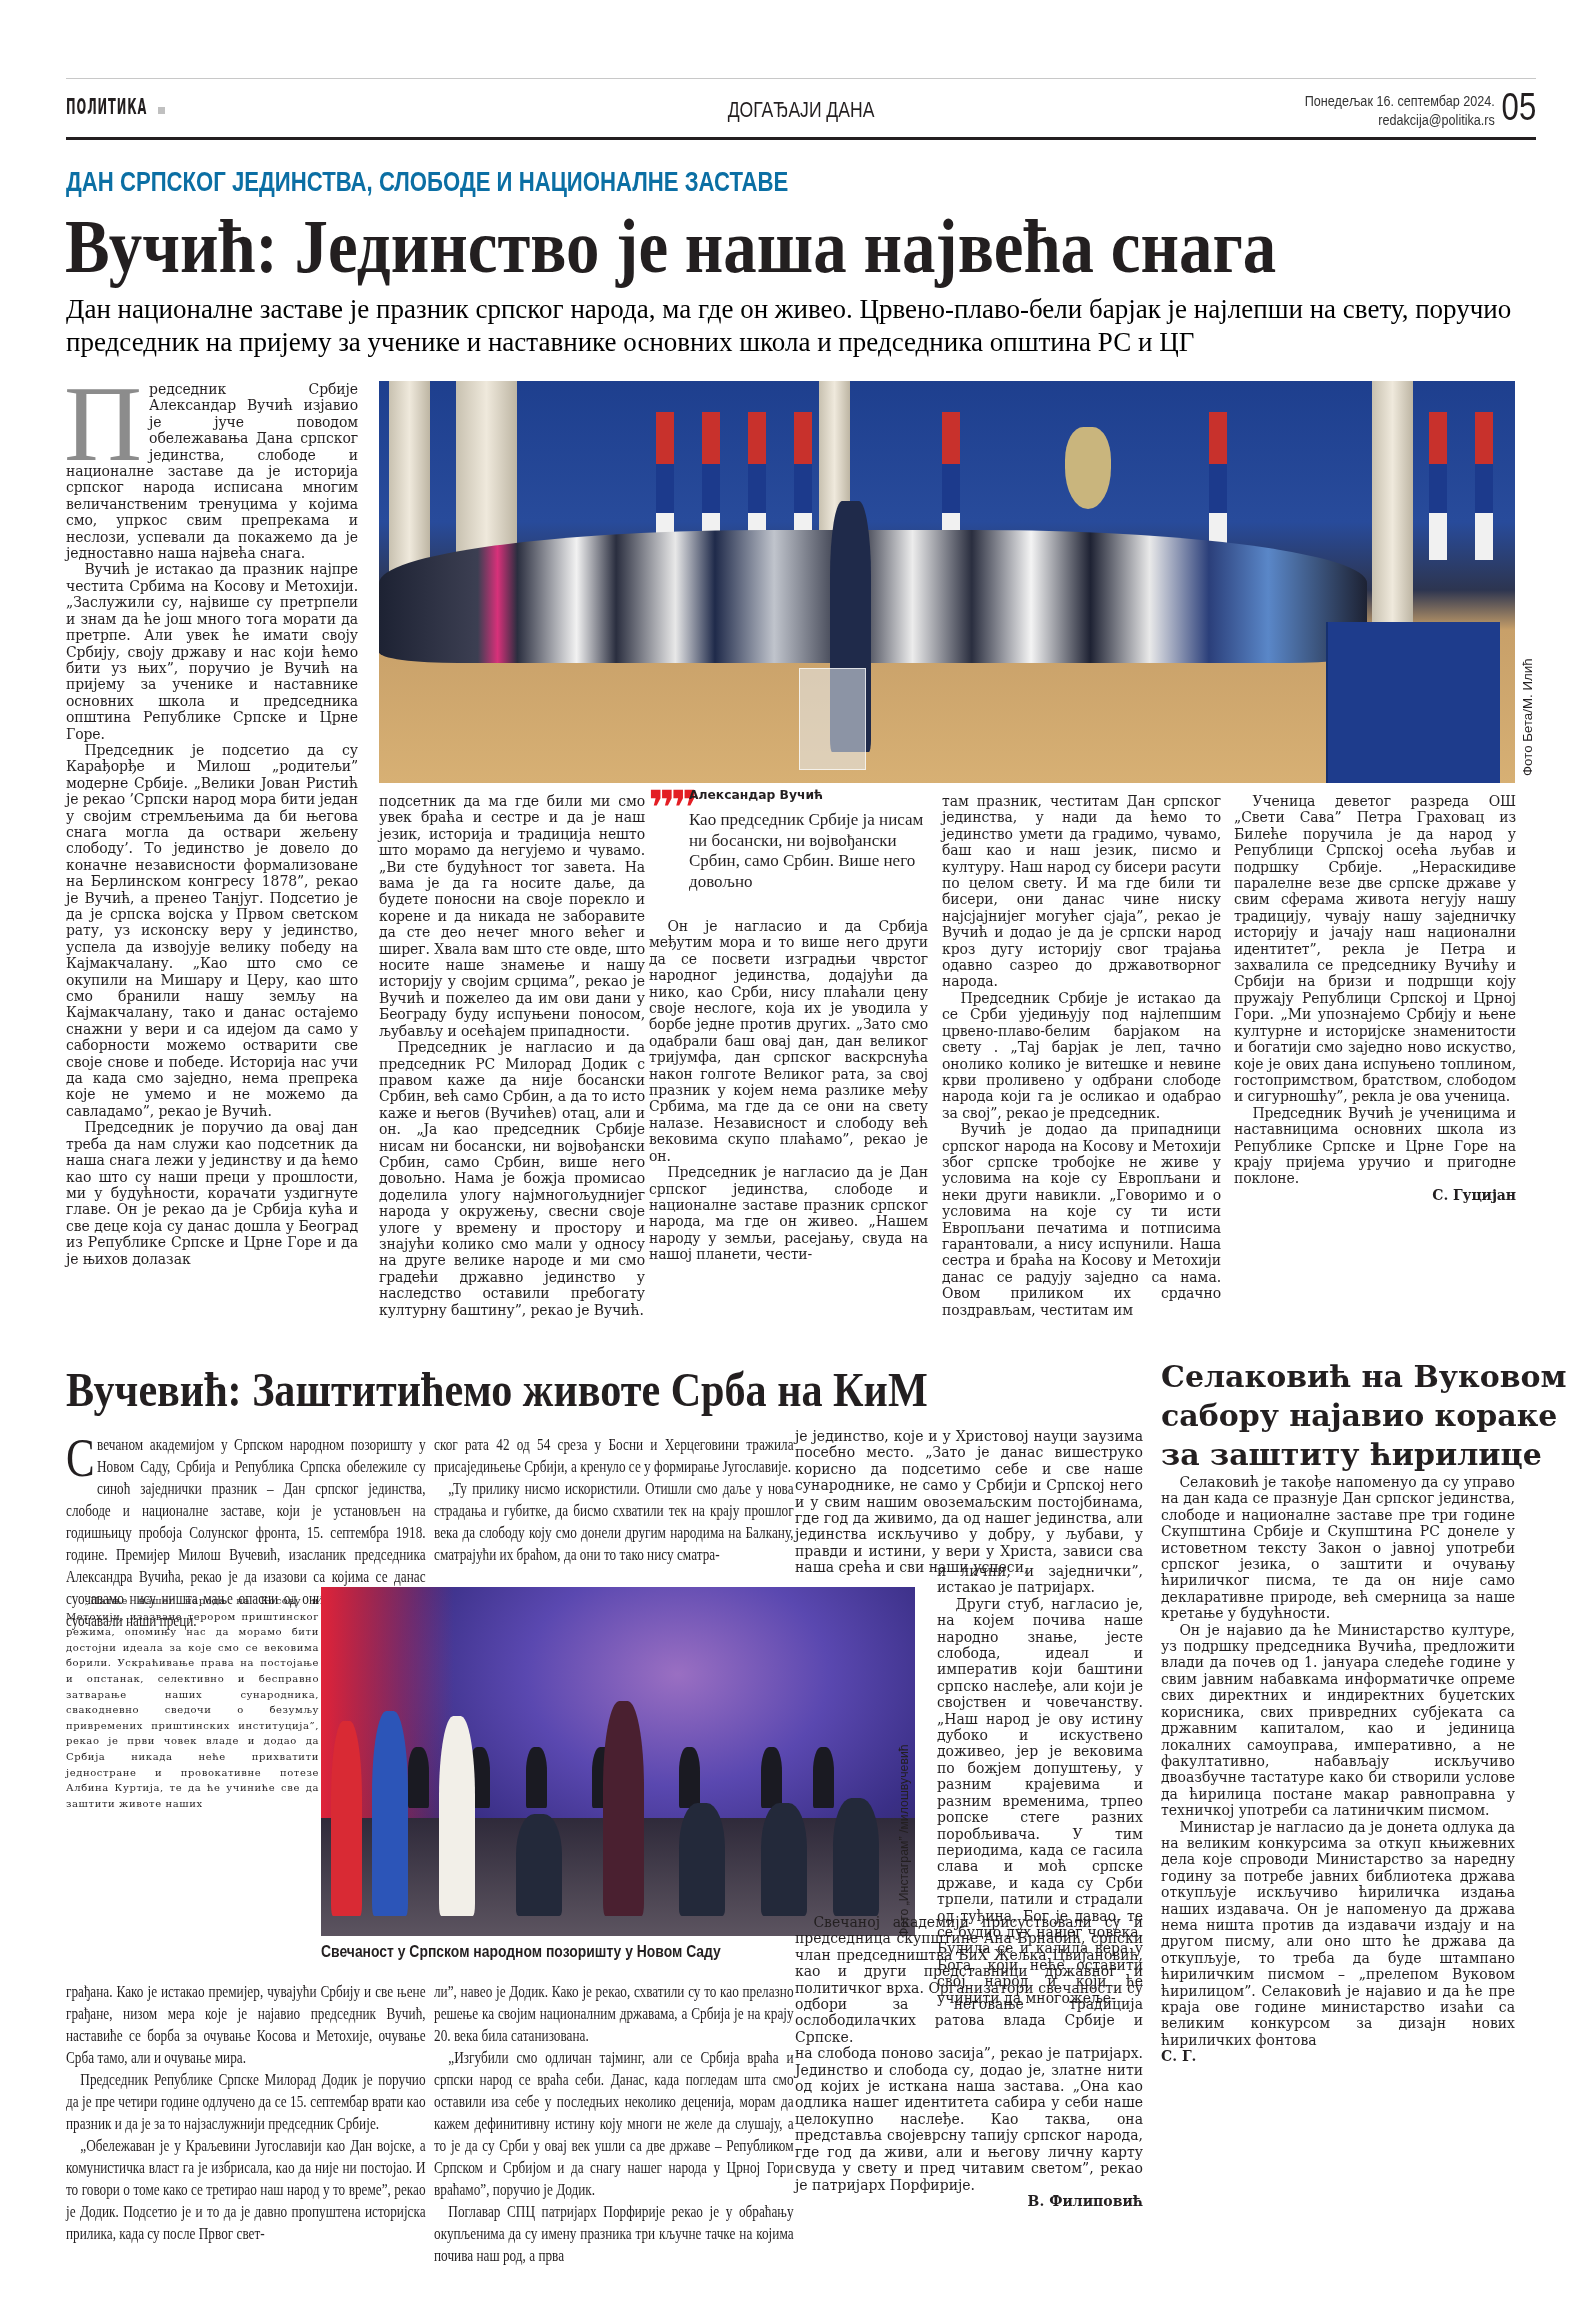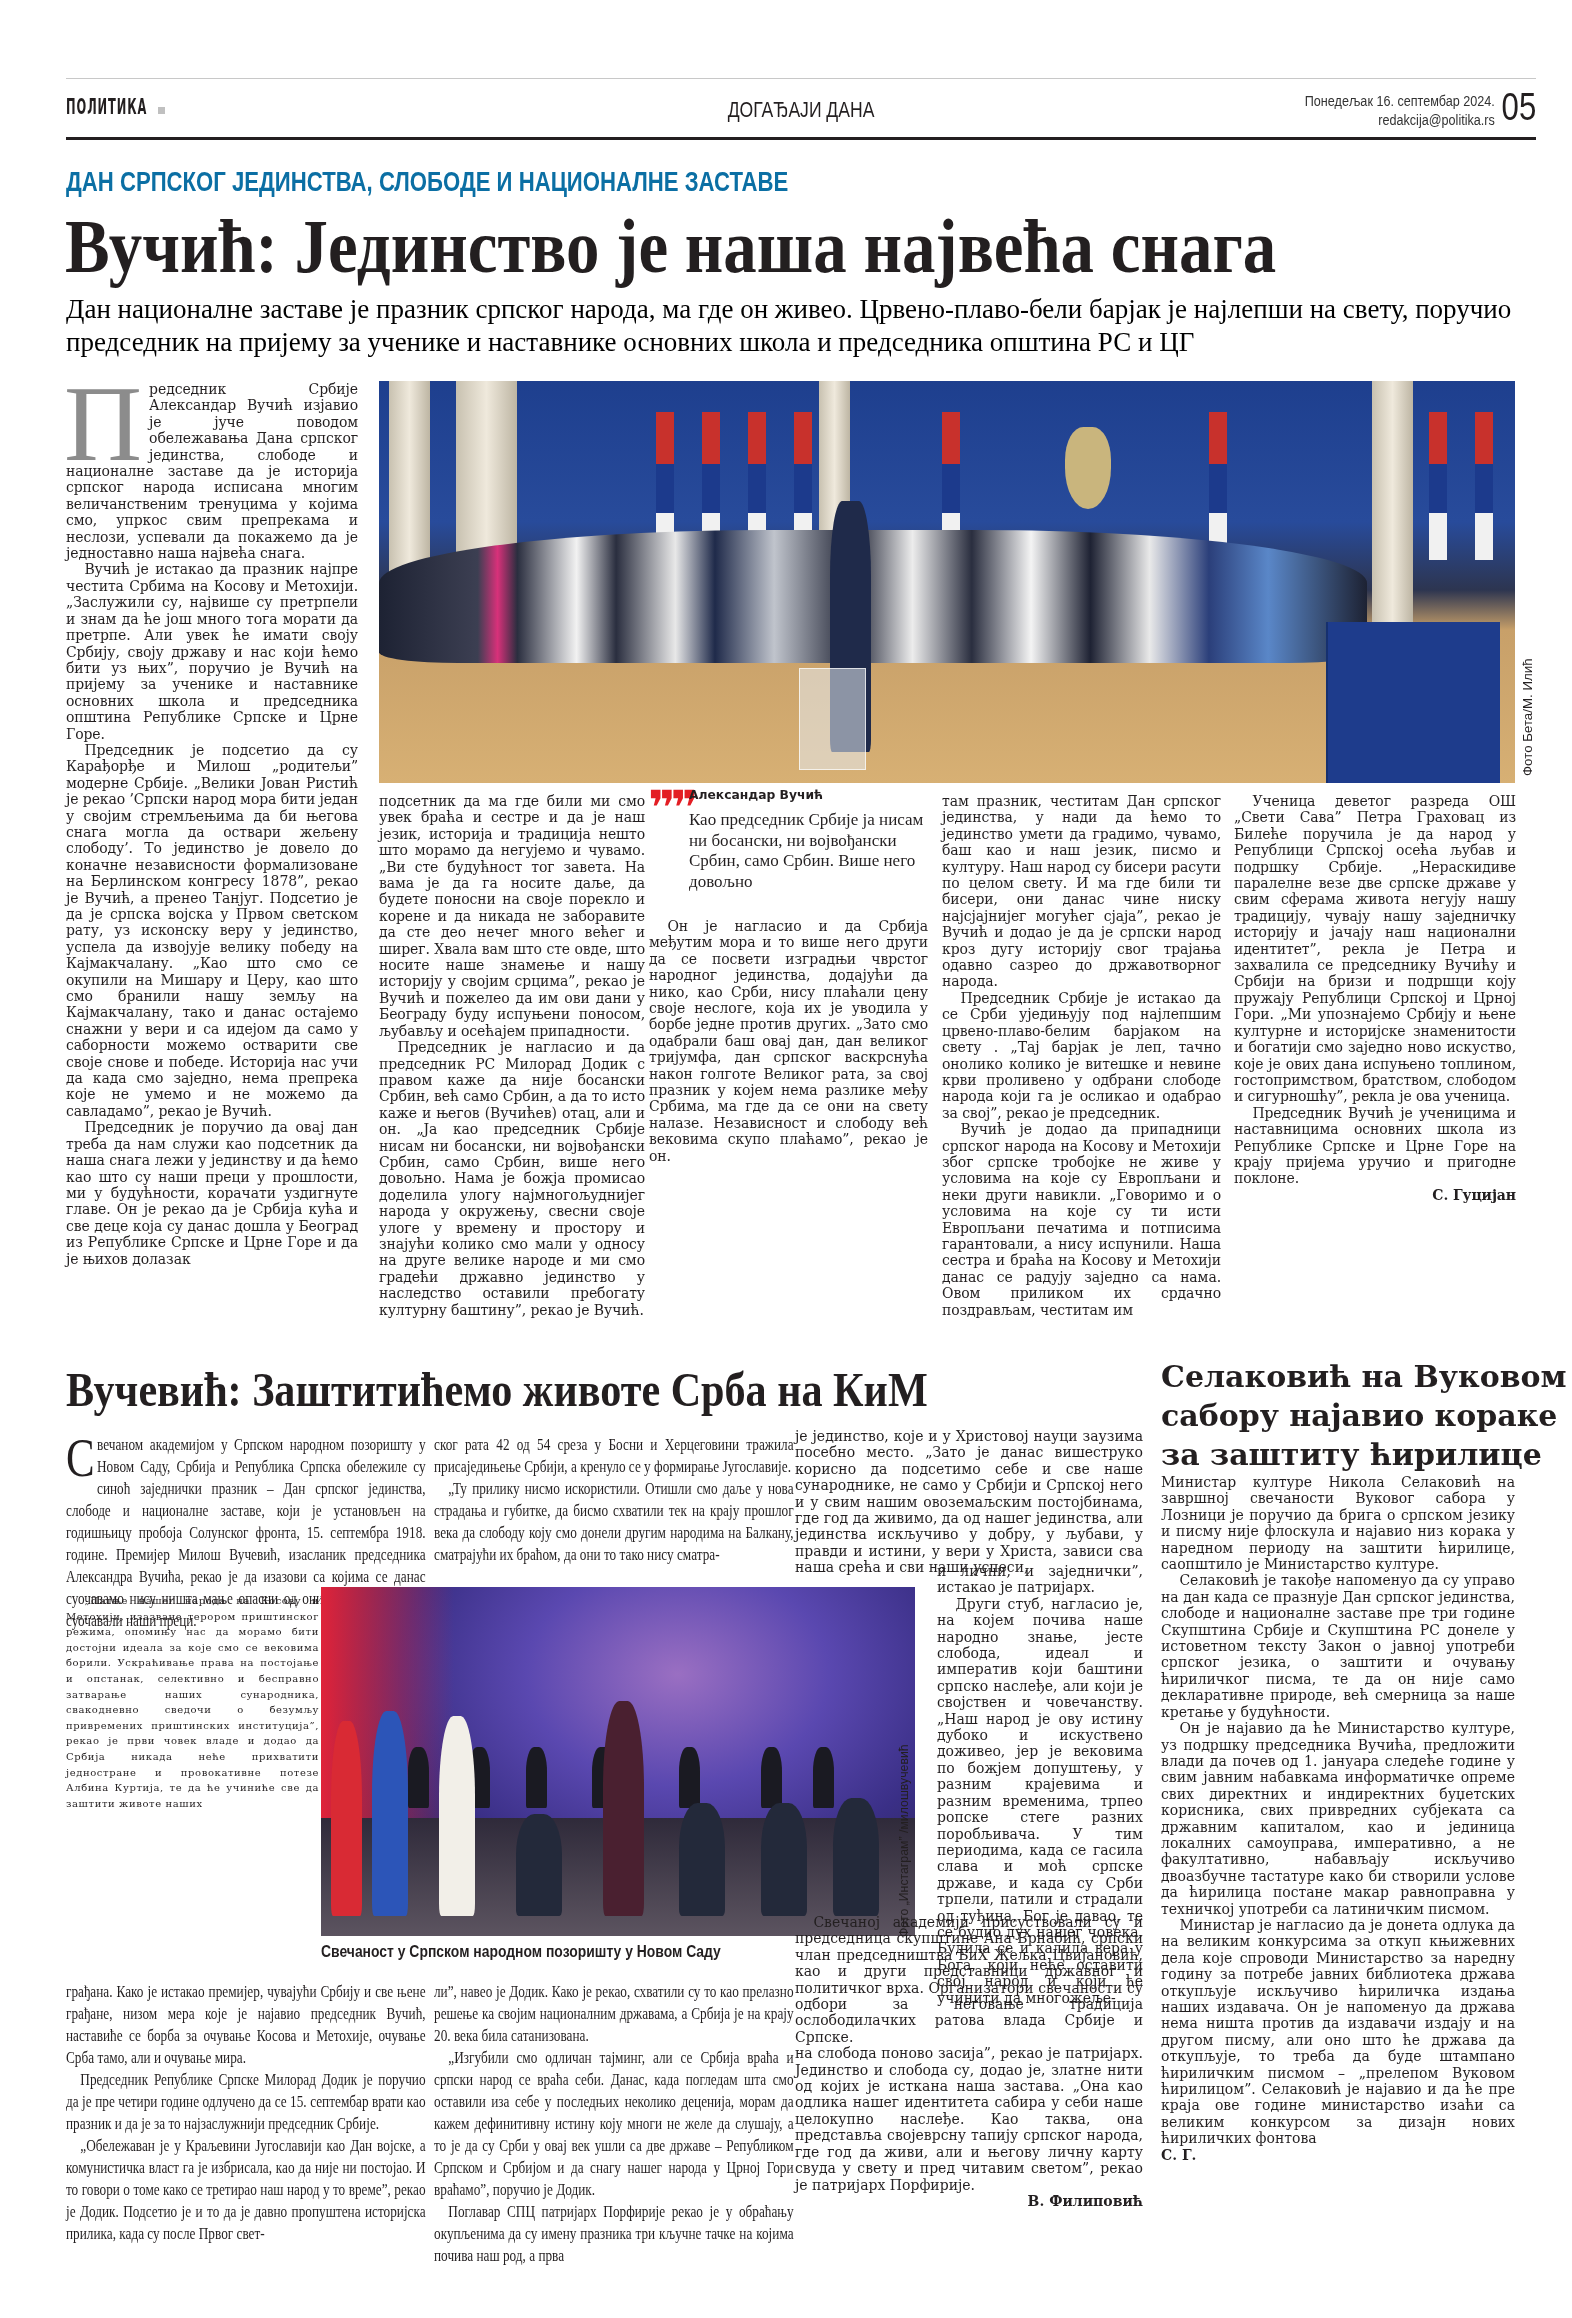--- a/index.html
+++ b/index.html
@@ -118,20 +118,21 @@
   <p class="noindent">подсетник да ма где били ми смо увек браћа и сестре и да је наш језик, историја и традиција нешто што морамо да негујемо и чувамо. „Ви сте будућност тог завета. На вама је да га носите даље, да будете поносни на своје порекло и корене и да никада не заборавите да сте део нечег много већег и ширег. Хвала вам што сте овде, што носите наше знамење и нашу историју у својим срцима”, рекао је Вучић и пожелео да им ови дани у Београду буду испуњени поносом, љубављу и осећајем припадности.</p>
   <p>Председник је нагласио и да председник РС Милорад Додик с правом каже да није босански Србин, већ само Србин, а да то исто каже и његов (Вучићев) отац, али и он. „Ја као председник Србије нисам ни босански, ни војвођански Србин, само Србин, више него довољно. Нама је божја промисао доделила улогу најмногољуднијег народа у окружењу, свесни своје улоге у времену и простору и знајући колико смо мали у односу на друге велике народе и ми смо градећи државно јединство у наследство оставили пребогату културну баштину”, рекао је Вучић.</p>
 </div>
 
 <div class="pq-mark">❞❞</div>
 <div class="pq-author">Александар Вучић</div>
 <div class="pq-text">Као председник Србије ја нисам ни босански, ни војвођански Србин, само Србин. Више него довољно</div>
 
 <div class="col" style="left:649px; top:918px; width:279px;">
   <p>Он је нагласио и да Србија међутим мора и то више него други да се посвети изградњи чврстог народног јединства, додајући да нико, као Срби, нису плаћали цену своје неслоге, која их је уводила у борбе једне против других. „Зато смо одабрали баш овај дан, дан великог тријумфа, дан српског васкрснућа након голготе Великог рата, за свој празник у којем нема разлике међу Србима, ма где да се они на свету налазе. Независност и слободу већ вековима скупо плаћамо”, рекао је он.</p>
+  <p>Председник је нагласио да је Дан српског јединства, слободе и националне заставе празник српског народа, ма где он живео. „Нашем народу у земљи, расејању, свуда на нашој планети, чести-</p>
 </div>
 
 <div class="col" style="left:942px; top:793px; width:279px;">
   <p class="noindent">там празник, честитам Дан српског јединства, у нади да ћемо то јединство умети да градимо, чувамо, баш као и наш језик, писмо и културу. Наш народ су бисери расути по целом свету. И ма где били ти бисери, они данас чине ниску најсјајнијег могућег сјаја”, рекао је Вучић и додао је да је српски народ кроз дугу историју свог трајања одавно сазрео до државотворног народа.</p>
   <p>Председник Србије је истакао да се Срби уједињују под најлепшим црвено-плаво-белим барјаком на свету . „Тај барјак је леп, тачно онолико колико је витешке и невине крви проливено у одбрани слободе народа који га је осликао и одабрао за свој”, рекао је председник.</p>
   <p>Вучић је додао да припадници српског народа на Косову и Метохији због српске тробојке не живе у условима на које су Европљани и неки други навикли. „Говоримо и о условима на које су ти исти Европљани печатима и потписима гарантовали, а нису испунили. Наша сестра и браћа на Косову и Метохији данас се радују заједно са нама. Овом приликом их срдачно поздрављам, честитам им</p>
 </div>
 
 <div class="col" style="left:1234px; top:793px; width:282px;">
   <p>Ученица деветог разреда ОШ „Свети Сава” Петра Граховац из Билеће поручила је да народ у Републици Српској осећа љубав и подршку Србије. „Нераскидиве паралелне везе две српске државе у свим сферама живота негују нашу традицију, чувају нашу заједничку историју и јачају наш национални идентитет”, рекла је Петра и захвалила се председнику Вучићу и Србији на бризи и подршци коју пружају Републици Српској и Црној Гори. „Ми упознајемо Србију и њене културне и историјске знаменитости и богатији смо заједно ново искуство, које је ових дана испуњено топлином, гостопримством, братством, слободом и сигурношћу”, рекла је ова ученица.</p>
@@ -195,19 +196,18 @@
   <p>Други стуб, нагласио је, на којем почива наше народно знање, јесте слобода, идеал и императив који баштини српско наслеђе, али који је својствен и човечанству. „Наш народ је ову истину дубоко и искуствено доживео, јер је вековима по божјем допуштењу, у разним крајевима и разним временима, трпео ропске стеге разних поробљивача. У тим периодима, када се гасила слава и моћ српске државе, и када су Срби трпели, патили и страдали од туђина, Бог је давао, те се будио дух нашег човека. Будила се и калила вера у Бога, који неће оставити свој народ и који ће учинити да многожеље-</p>
 </div>
 <div class="col3" style="left:795px; top:1914px; width:348px;">
   <p>Свечаној академији присуствовали су и председница скупштине Ана Брнабић, српски члан председништва БиХ Жељка Цвијановић, као и други представници државног и политичког врха. Организатори свечаности су одбори за неговање традиција ослободилачких ратова влада Србије и Српске.</p>
   <p style="text-indent:0">на слобода поново засија”, рекао је патријарх. Јединство и слобода су, додао је, златне нити од којих је исткана наша застава. „Она као одлика нашег идентитета сабира у себи наше целокупно наслеђе. Као таква, она представља својеврсну тапију српског народа, где год да живи, али и његову личну карту свуда у свету и пред читавим светом”, рекао је патријарх Порфирије.</p>
   <p class="byline" style="text-align:right; font-weight:bold;">В. Филиповић</p>
 </div>
 
 <h2 class="hl3">Селаковић на Вуковом сабору најавио кораке за заштиту ћирилице</h2>
 <div class="col4">
-  <p class="noindent">Министар културе Никола Селаковић на завршној свечаности Вуковог сабора у Лозници је поручио да брига о српском језику и писму није флоскула и најавио низ корака у наредном периоду на заштити ћирилице, саопштило је Министарство културе.</p>
   <p>Селаковић је такође напоменуо да су управо на дан када се празнује Дан српског јединства, слободе и националне заставе пре три године Скупштина Србије и Скупштина РС донеле у истоветном тексту Закон о јавној употреби српског језика, о заштити и очувању ћириличког писма, те да он није само декларативне природе, већ смерница за наше кретање у будућности.</p>
   <p>Он је најавио да ће Министарство културе, уз подршку председника Вучића, предложити влади да почев од 1. јануара следеће године у свим јавним набавкама информатичке опреме свих директних и индиректних буџетских корисника, свих привредних субјеката са државним капиталом, као и јединица локалних самоуправа, императивно, а не факултативно, набављају искључиво двоазбучне тастатуре како би створили услове да ћирилица постане макар равноправна у техничкој употреби са латиничким писмом.</p>
   <p>Министар је нагласио да је донета одлука да на великим конкурсима за откуп књижевних дела које спроводи Министарство за наредну годину за потребе јавних библиотека држава откупљује искључиво ћириличка издања наших издавача. Он је напоменуо да држава нема ништа против да издавачи издају и на другом писму, али оно што ће држава да откупљује, то треба да буде штампано ћириличким писмом – „прелепом Вуковом ћирилицом”. Селаковић је најавио и да ће пре краја ове године министарство изаћи са великим конкурсом за дизајн нових ћириличких фонтова</p>
   <p class="byline" style="text-align:left; font-weight:bold; text-indent:0;">С. Г.</p>
 </div>
 
 
 </body></html>

